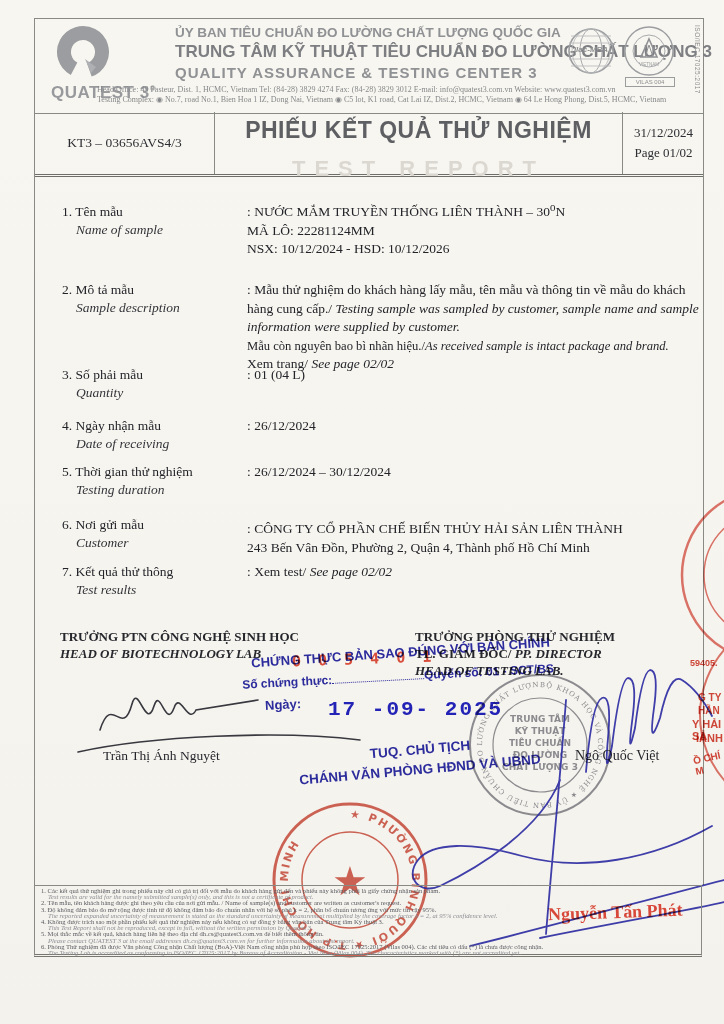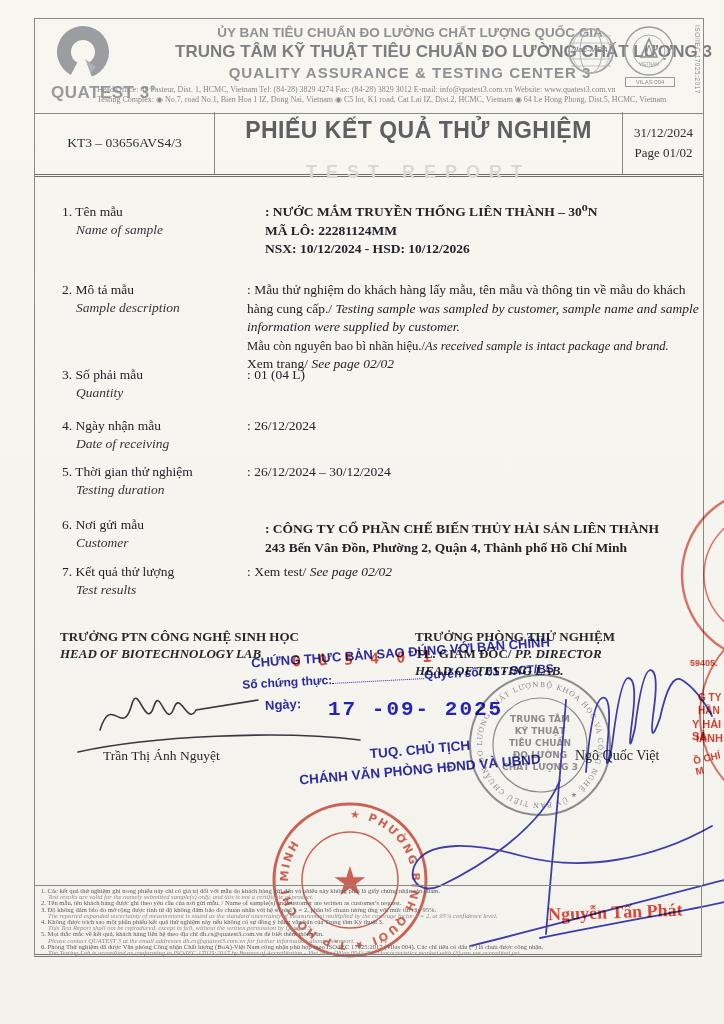--- a/index.html
+++ b/index.html
@@ -2,46 +2,46 @@
 <html><head>
 <meta charset="utf-8">
 <style>
   html,body{margin:0;padding:0;background:#e9e7e1;}
   .sheet{position:relative;width:724px;height:1024px;background:linear-gradient(180deg,#f8f6f0 0%,#f6f4ee 60%,#f4f2ec 100%);overflow:hidden;font-family:"Liberation Serif","DejaVu Serif",serif;color:#23242a;}
   
   .hdr{position:absolute;left:34px;top:18px;width:668px;height:94px;border:1.5px solid #8a8a85;background:transparent;}
   .logo{position:absolute;left:16px;top:6px;width:130px;}
   .logo-text{font-family:"Liberation Sans","DejaVu Sans",sans-serif;font-weight:bold;font-size:17px;color:#97999c;letter-spacing:.5px;margin-top:-4px;}
   .logo-text sup{font-size:8px;}
-  .org{position:absolute;left:140px;top:6px;width:470px;text-align:center;font-family:"Liberation Sans","DejaVu Sans",sans-serif;font-weight:bold;}
+  .org{position:absolute;left:140px;top:6px;width:470px;font-family:"Liberation Sans","DejaVu Sans",sans-serif;font-weight:bold;}
   .org1{font-size:13.5px;color:#8f9194;white-space:nowrap;}
   .org2{font-size:17px;color:#7c7e82;white-space:nowrap;margin-top:2px;}
   .org3{font-size:15px;color:#8f9194;letter-spacing:1px;margin-top:2px;}
   .contact{position:absolute;left:62px;top:66px;width:620px;font-size:8px;color:#85878a;line-height:10px;}
   .seals{position:absolute;right:26px;top:4px;width:110px;height:60px;}
   .ilac{position:absolute;left:0;top:4px;width:48px;height:48px;}
   .ilac .lbl{position:absolute;left:0;top:18px;width:48px;text-align:center;font-family:"Liberation Sans",sans-serif;font-weight:bold;font-style:italic;font-size:8px;color:#8c8e90;}
   .boa{position:absolute;left:56px;top:2px;width:52px;height:52px;}
   .vilas{position:absolute;left:58px;top:54px;width:48px;border:1px solid #9a9c9e;font-size:6px;color:#8c8e90;text-align:center;font-family:"Liberation Sans",sans-serif;padding:1px 0;background:#f8f6f0;}
   .isovert{position:absolute;right:2px;top:6px;writing-mode:vertical-rl;font-size:6.5px;color:#8c8e90;font-family:"Liberation Sans",sans-serif;letter-spacing:.5px;}
   
   .trow{position:absolute;left:34px;top:112px;width:668px;height:62px;border-left:1px solid #8a8a85;border-right:1px solid #8a8a85;border-bottom:3px double #6f6f6a;}
   .tcell{position:absolute;top:0;height:100%;}
   .tc-left{left:0;width:179px;border-right:1px solid #8a8a85;display:flex;align-items:center;justify-content:center;font-size:13.5px;color:#2c2d33;}
   .tc-mid{left:180px;width:407px;text-align:center;}
   .tvi{font-family:"Liberation Sans","DejaVu Sans",sans-serif;font-weight:bold;font-size:23px;color:#5d5f63;letter-spacing:.5px;margin-top:5px;}
-  .ten{font-family:"Liberation Sans","DejaVu Sans",sans-serif;font-weight:bold;font-size:18px;color:#dbd8d1;letter-spacing:9px;margin-top:18px;}
+  .ten{font-family:"Liberation Sans","DejaVu Sans",sans-serif;font-weight:bold;font-size:22px;color:#dbd8d1;letter-spacing:9px;margin-top:12px;}
   .tc-right{left:588px;width:80px;border-left:1px solid #8a8a85;display:flex;flex-direction:column;align-items:center;justify-content:center;font-size:13px;color:#2c2d33;gap:4px;left:587px;width:81px;}
   
   .frame{position:absolute;left:34px;top:174px;width:668px;height:711px;border-left:1px solid #8a8a85;border-right:1px solid #8a8a85;}
   .item-label{position:absolute;left:62px;width:182px;font-size:13.5px;line-height:18px;}
   .item-label .en{font-style:italic;margin-left:14px;color:#33343a;}
   .item-val{position:absolute;left:247px;width:452px;font-size:13.5px;line-height:18.5px;}
   .item-val p{margin:0;}
-  .bold{font-weight:bold;margin-left:18px;}
+  .bold{font-weight:normal;}
   .tightline{font-size:12.6px;}
   
   .sigttl{position:absolute;text-align:left;font-size:13px;font-weight:bold;line-height:17px;color:#26272d;}
   .sigttl .it{font-style:italic;}
   .name{position:absolute;font-size:13.5px;color:#26272d;}
   .bluetxt{font-family:"Liberation Sans","DejaVu Sans",sans-serif;color:#2e2ea8;font-weight:bold;position:absolute;mix-blend-mode:multiply;}
   .redtxt{color:#d8493a;position:absolute;mix-blend-mode:multiply;}
   .dotlead{display:inline-block;width:92px;border-bottom:1.5px dotted #2e2ea8;height:10px;}
   .stampsvg{position:absolute;left:0;top:0;width:724px;height:1024px;mix-blend-mode:multiply;pointer-events:none;}
   .edgefrag{position:absolute;font-family:"Liberation Sans",sans-serif;font-weight:bold;color:#d6493c;mix-blend-mode:multiply;}
@@ -158,21 +158,21 @@
   <div class="item-label" style="top:516px;">
     <div><span>6.</span> <span>Nơi gửi mẫu</span></div>
     <div class="en">Customer</div>
   </div>
   <div class="item-val bold" style="top:520px;">
     <p>: CÔNG TY CỔ PHẦN CHẾ BIẾN THỦY HẢI SẢN LIÊN THÀNH</p>
       <p>243 Bến Vân Đồn, Phường 2, Quận 4, Thành phố Hồ Chí Minh</p>
   </div>
 
   <div class="item-label" style="top:563px;">
-    <div><span>7.</span> <span>Kết quả thử lượng</span></div>
+    <div><span>7.</span> <span>Kết quả thử thông</span></div>
     <div class="en">Test results</div>
   </div>
   <div class="item-val" style="top:563px;">
     <p><span>: Xem test/</span><i> See page 02/02</i></p>
   </div>
 
   <div class="sigttl" style="left:60px;top:628px;width:320px;">
     <div>TRƯỞNG PTN CÔNG NGHỆ SINH HỌC</div>
     <div class="it">HEAD OF BIOTECHNOLOGY LAB</div>
   </div>

